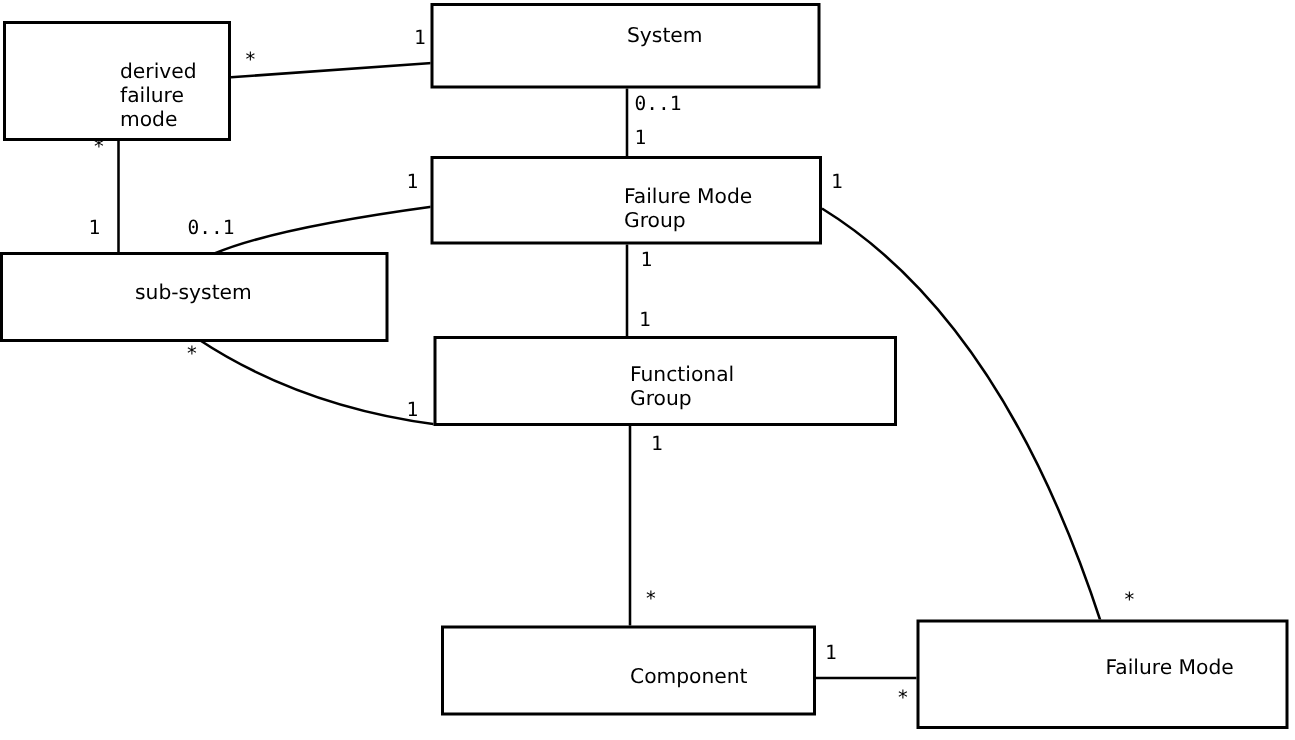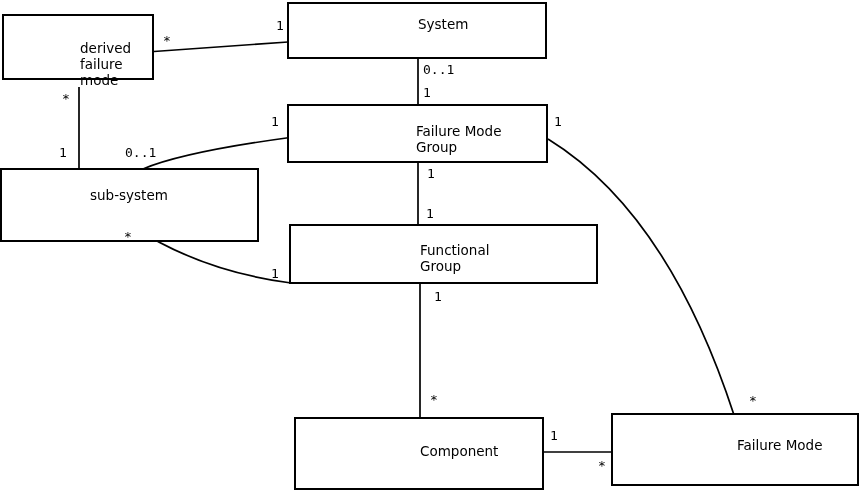--- a/index.html
+++ b/index.html
@@ -48,55 +48,55 @@
     <path d="M79 87 L79 170"></path>
     <path d="M143 169 Q183 152 290 137.5"></path>
     <path d="M418 58 L418 106"></path>
     <path d="M418 162 L418 226"></path>
     <path d="M420 283 L420 419"></path>
     <path d="M543 452 L613 452"></path>
     <path d="M548 139 Q668 213 734 415"></path>
     <path d="M132 226 Q200 271 291 283"></path>
   </svg>
 
-  <div class="box" style="left:2px; top:14px; width:152px; height:66px;">
+  <div class="box" style="left:2px; top:14px; width:152px; height:80px;">
     <div class="box-label" style="left:76px; top:24px;">
       <div>derived</div>
       <div>failure</div>
       <div>mode</div>
     </div>
   </div>
 
   <div class="box" style="left:287px; top:2px; width:260px; height:57px;">
     <div class="box-label" style="left:129px; top:12px;">
       <div>System</div>
     </div>
   </div>
 
   <div class="box" style="left:287px; top:104px; width:261px; height:59px;">
     <div class="box-label" style="left:127px; top:17px;">
       <div>Failure Mode</div>
       <div>Group</div>
     </div>
   </div>
 
-  <div class="box" style="left:0px; top:168px; width:259px; height:74px;">
+  <div class="box" style="left:0px; top:168px; width:259px; height:60px;">
     <div class="box-label" style="left:88px; top:17px;">
       <div>sub-system</div>
     </div>
   </div>
 
   <div class="box" style="left:289px; top:224px; width:309px; height:60px;">
     <div class="box-label" style="left:129px; top:16px;">
       <div>Functional</div>
       <div>Group</div>
     </div>
   </div>
 
-  <div class="box" style="left:294px; top:417px; width:250px; height:73px;">
+  <div class="box" style="left:294px; top:417px; width:250px; height:60px;">
     <div class="box-label" style="left:124px; top:24px;">
       <div>Component</div>
     </div>
   </div>
 
   <div class="box" style="left:611px; top:413px; width:248px; height:73px;">
     <div class="box-label" style="left:124px; top:22px;">
       <div>Failure Mode</div>
     </div>
   </div>

